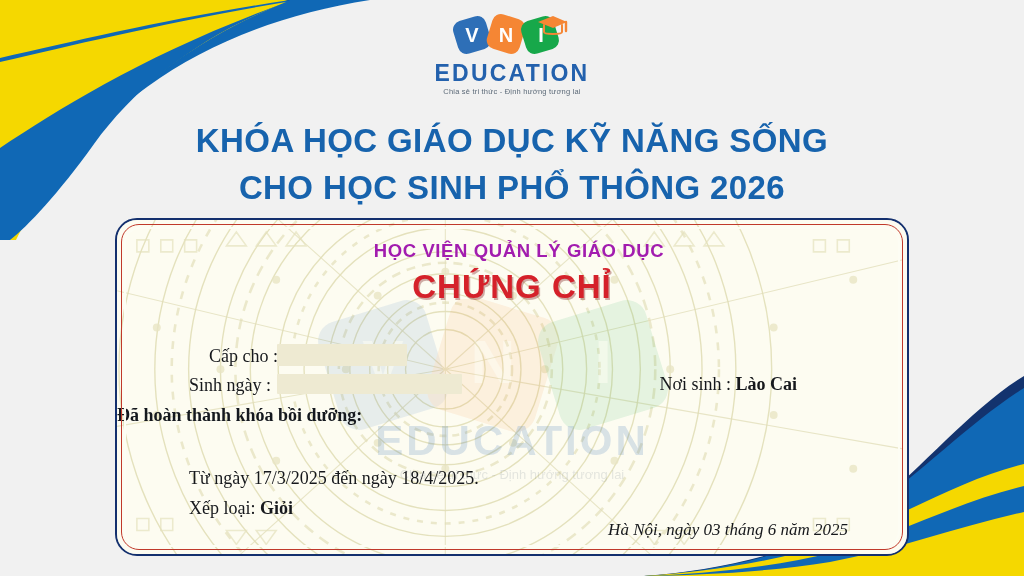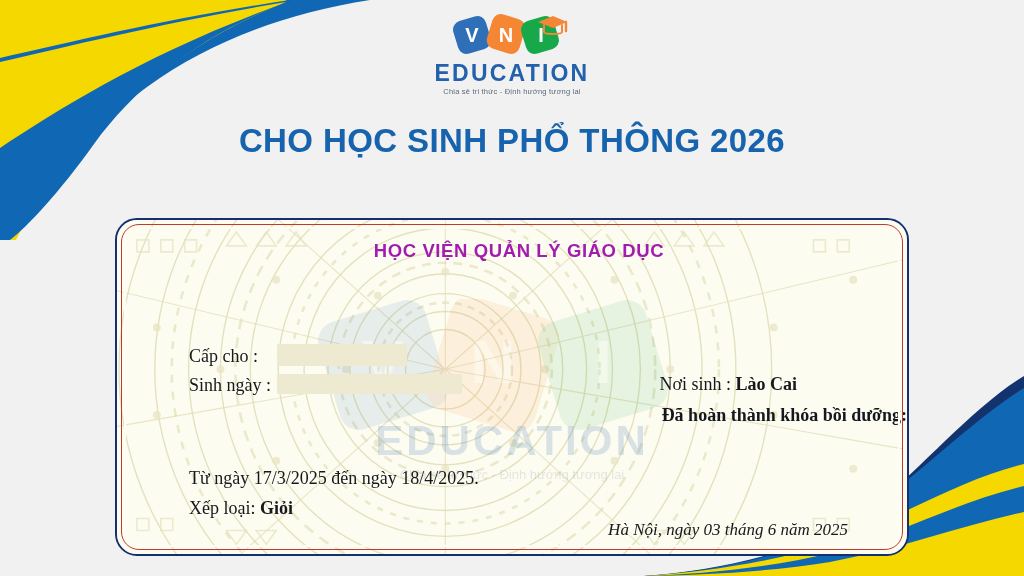--- a/index.html
+++ b/index.html
@@ -90,42 +90,42 @@
     position:absolute; top:88px; left:0; right:0;
     text-align:center;
     font-size:20px; font-weight:bold; color:#e03a2f;
     letter-spacing:0.6px;
   }
 
   .serif { font-family:"Liberation Serif", serif; }
 
   .cert-row-name {
     position:absolute; left:72px; top:126px;
-    font-size:18px; color:#16181c;
+    font-size:18px; color:#16181c;padding-left:20px;
   }
   .cert-row-dob {
     position:absolute; left:72px; top:155px;
     font-size:18px; color:#16181c;
   }
   .redact-box {
     position:absolute; background:#eeead2;
     border-radius:1px;
   }
   #redact-name { left:160px; top:124px; width:130px; height:22px; }
   #redact-dob  { left:160px; top:154px; width:185px; height:20px; }
 
   .cert-birthplace {
     position:absolute; right:110px; top:154px;
     font-size:18px; color:#16181c; white-space:nowrap;
   }
   .cert-birthplace b { font-weight:bold; }
 
   .cert-completed {
     position:absolute; left:0; right:0; top:185px;
-    text-align:right; font-size:18px; font-weight:bold;
+    text-align:left; font-size:18px; font-weight:bold;
     color:#14181e;
   }
   .cert-course {
     position:absolute; left:0; right:0; top:214px;
     text-align:center; font-size:20px; font-weight:bold;
     color:#14181e;
   }
   .cert-period {
     position:absolute; left:72px; top:248px;
     font-size:18px; color:#16181c;
@@ -178,20 +178,21 @@
       <path d="M85,12 L100,6 L114,12 L100,18 Z" fill="#f58634" stroke="none"></path>
       <path d="M113,12 L113,21"></path>
       <path d="M91,15 L91,22 C91,24.5 109,24.5 109,22 L109,15" stroke-width="2"></path>
     </g>
   </svg>
   <div class="logo-word">EDUCATION</div>
   <div class="logo-tagline">Chia sẻ tri thức - Định hướng tương lai</div>
 </div>
 
 <div class="title-block">
+  <div class="title-line">KHÓA HỌC GIÁO DỤC KỸ NĂNG SỐNG</div>
   <div class="title-line">CHO HỌC SINH PHỔ THÔNG 2026</div>
 </div>
 
 <div class="certificate">
 
   <svg class="cert-pattern" viewBox="0 0 794 338" preserveAspectRatio="none">
     <rect width="794" height="338" fill="#fdfcef"></rect>
     <g stroke="#cfc98c" fill="none" stroke-width="1.4" opacity="0.95">
       <circle cx="330" cy="150" r="40"></circle>
       <circle cx="330" cy="150" r="58"></circle>
@@ -268,20 +269,21 @@
       <text x="86" y="84" text-anchor="middle" fill="#ffffff" opacity=".5" font-family="Liberation Sans, sans-serif" font-size="62" font-weight="bold">V</text>
       <text x="196" y="84" text-anchor="middle" fill="#ffffff" opacity=".5" font-family="Liberation Sans, sans-serif" font-size="62" font-weight="bold">N</text>
       <text x="306" y="84" text-anchor="middle" fill="#ffffff" opacity=".5" font-family="Liberation Sans, sans-serif" font-size="62" font-weight="bold">I</text>
     </g>
     <text x="215" y="156" text-anchor="middle" fill="#2361ad" opacity=".4" font-family="Liberation Sans, sans-serif" font-size="42" font-weight="bold" letter-spacing="3">EDUCATION</text>
     <text x="215" y="180" text-anchor="middle" fill="#6d7a86" opacity=".42" font-family="Liberation Sans, sans-serif" font-size="13">Chia sẻ tri thức - Định hướng tương lai</text>
   </svg>
 
   <div class="cert-content">
     <div class="cert-org">HỌC VIỆN QUẢN LÝ GIÁO DỤC</div>
+    <div class="cert-main-title">CHỨNG CHỈ</div>
 
     <div class="cert-row-name serif">Cấp cho :</div>
     <div class="redact-box" id="redact-name"></div>
 
     <div class="cert-row-dob serif">Sinh ngày :</div>
     <div class="redact-box" id="redact-dob"></div>
 
     <div class="cert-birthplace serif">
       <span>Nơi sinh :</span>
       <b>Lào Cai</b>

